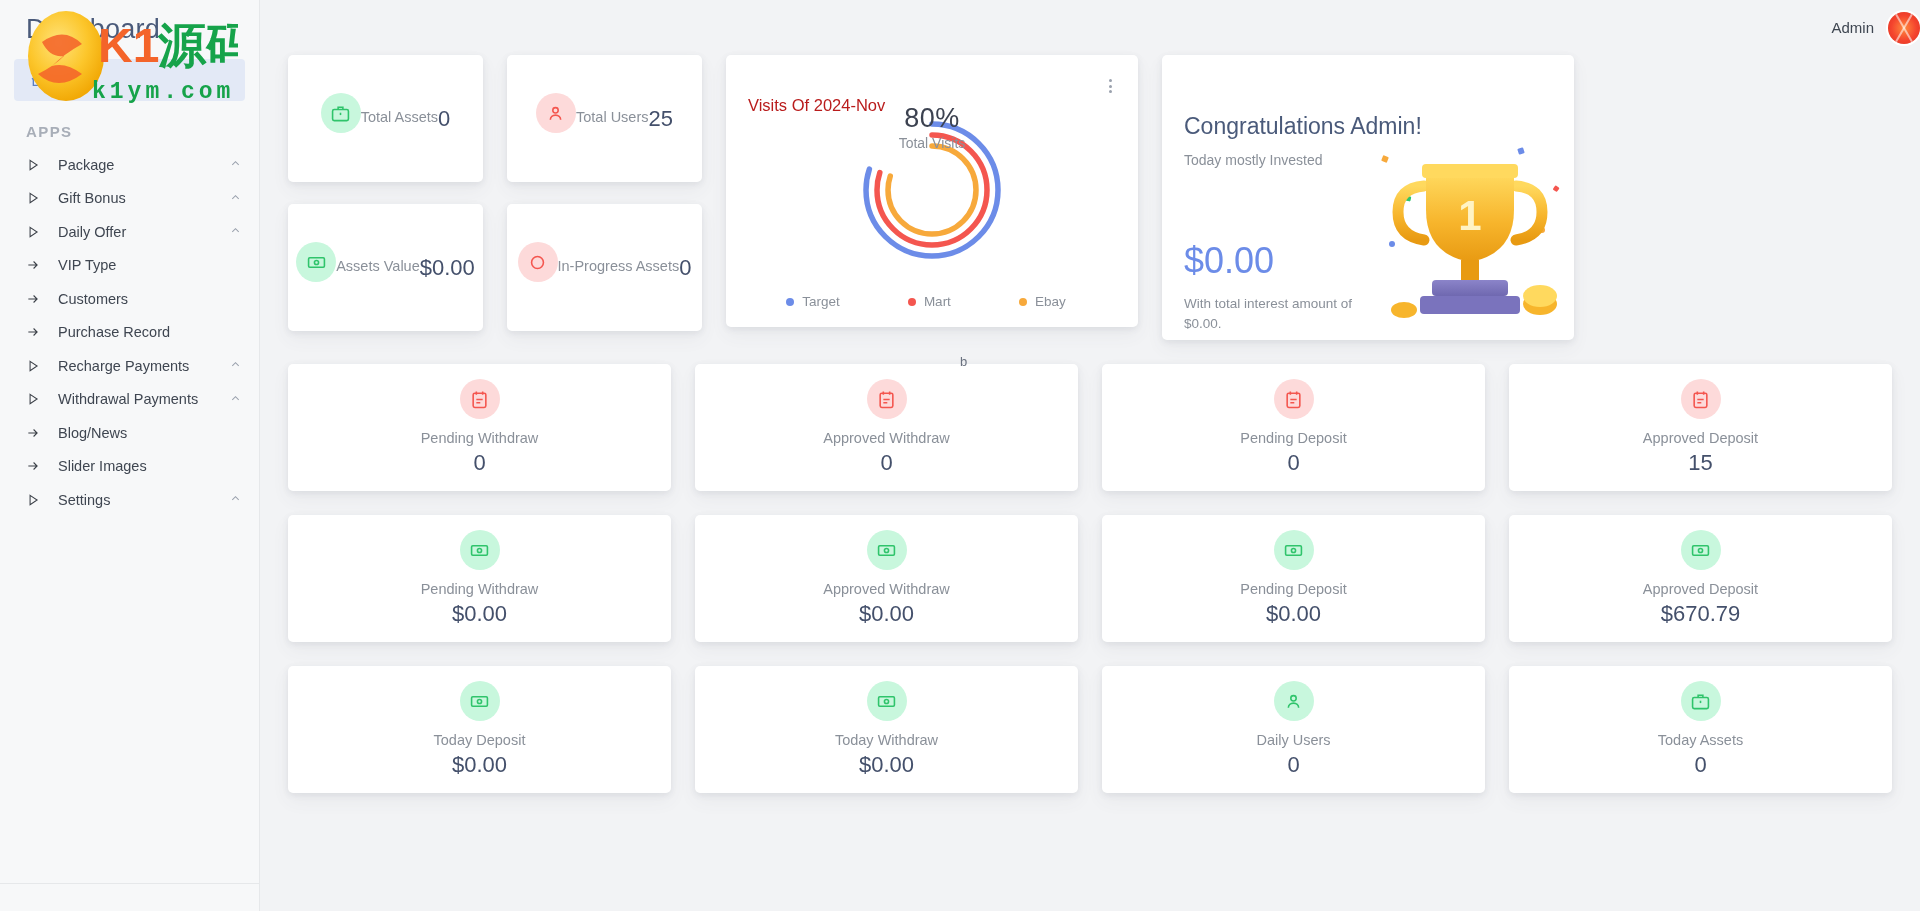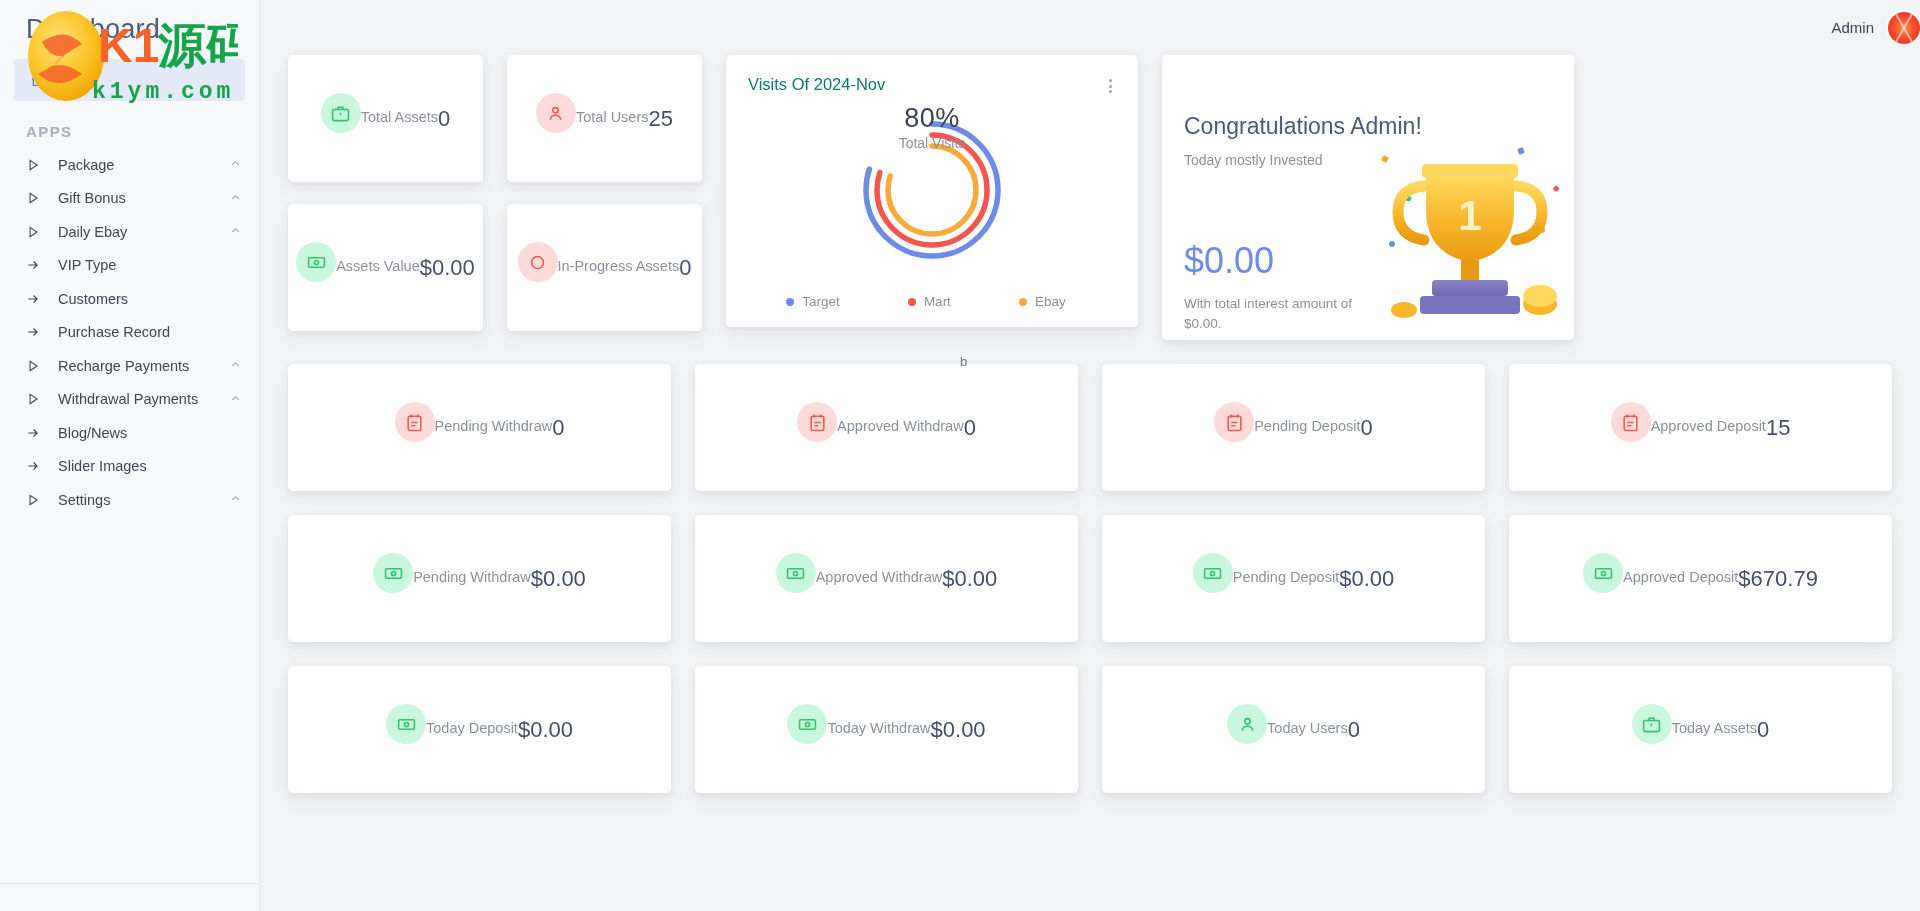--- a/index.html
+++ b/index.html
@@ -112,21 +112,21 @@
   .stat-icon.green { background: #c8f7dd; color: #2fc46b; }
   .stat-icon.red   { background: #fddada; color: #f4564f; }
   .stat-label { font-size: 14.5px; color: #8a9099; margin-bottom: 4px; }
   .stat-value { font-size: 22px; color: #44506b; font-weight: 400; }
 
   
   .chart-card {
     width: 412px; height: 272px;
     position: relative; padding: 20px 22px 0 22px;
   }
-  .chart-title { font-size: 16.5px; color: #0f766e; }
+  .chart-title { font-size: 16.5px; color: #b91c1c; margin-top: 21px; }
   .kebab {
     position: absolute; right: 20px; top: 22px;
     width: 16px; height: 18px;
     display: flex; flex-direction: column; align-items: center;
     justify-content: space-between; padding: 2px 0; cursor: pointer;
   }
   .kebab i { width: 3px; height: 3px; border-radius: 50%; background: #9aa1ad; display:block; }
   .donut-wrap {
     position: absolute; left: 0; right: 0; top: 50px;
     display: flex; justify-content: center;
@@ -152,21 +152,21 @@
   .congrats-title { font-size: 23px; color: #4a5a7a; font-weight: 400; margin-top: 32px; }
   .congrats-sub { font-size: 14px; color: #8a9099; margin-top: 12px; }
   .congrats-amount { font-size: 36px; color: #6c8ce8; margin-top: 72px; font-weight: 400;}
   .congrats-note { font-size: 13.5px; color: #8a9099; margin-top: 12px; line-height: 1.45; width: 190px;}
   .trophy { position: absolute; right: -4px; bottom: 6px; width: 210px; height: 200px; }
 
   
   .row-wide { display: flex; gap: 24px; margin-top: 24px; }
   .wide-card {
     flex: 1; height: 127px;
-    display: flex; flex-direction: row;
+    display: flex; flex-direction: column;
     align-items: center; justify-content: center;
   }
   .stray-b {
     position: absolute; left: 700px; top: 354px;
     font-size: 13px; color: #6b7280;
   }
 </style>
 </head>
 <body>
 
@@ -209,21 +209,21 @@
           <span class="nav-caret"><svg width="11" height="11" viewBox="0 0 24 24" fill="none" stroke="currentColor" stroke-width="2.2">
               <path d="M5 15l7-7 7 7"></path>
             </svg></span>
         </div>
         <div class="nav-item">
           <span class="nav-ico">
             <svg width="14" height="14" viewBox="0 0 24 24" fill="none" stroke="currentColor" stroke-width="1.8">
               <path d="M7 4l12 8-12 8z"></path>
             </svg>
           </span>
-          <span class="nav-label">Daily Ebay</span>
+          <span class="nav-label">Daily Offer</span>
           <span class="nav-caret"><svg width="11" height="11" viewBox="0 0 24 24" fill="none" stroke="currentColor" stroke-width="2.2">
               <path d="M5 15l7-7 7 7"></path>
             </svg></span>
         </div>
         <div class="nav-item">
           <span class="nav-ico">
             <svg width="14" height="14" viewBox="0 0 24 24" fill="none" stroke="currentColor" stroke-width="1.9">
               <path d="M4 12h15M13 6l6 6-6 6"></path>
             </svg>
           </span>
@@ -564,21 +564,21 @@
               <div class="stat-label">Today Withdraw</div>
               <div class="stat-value">$0.00</div>
             </div>
             <div class="card wide-card">
               <div class="stat-icon green">
                 <svg width="19" height="19" viewBox="0 0 24 24" fill="none" stroke="currentColor" stroke-width="2">
                   <circle cx="12" cy="8" r="3.4"></circle>
                   <path d="M5.5 20c0-3.6 3-6 6.5-6s6.5 2.4 6.5 6"></path>
                 </svg>
               </div>
-              <div class="stat-label">Today Users</div>
+              <div class="stat-label">Daily Users</div>
               <div class="stat-value">0</div>
             </div>
             <div class="card wide-card">
               <div class="stat-icon green">
                 <svg width="19" height="19" viewBox="0 0 24 24" fill="none" stroke="currentColor" stroke-width="2">
                   <rect x="2" y="7" width="20" height="14" rx="2"></rect>
                   <path d="M9 7V4h6v3"></path>
                   <path d="M12 11v3"></path>
                 </svg>
               </div>

